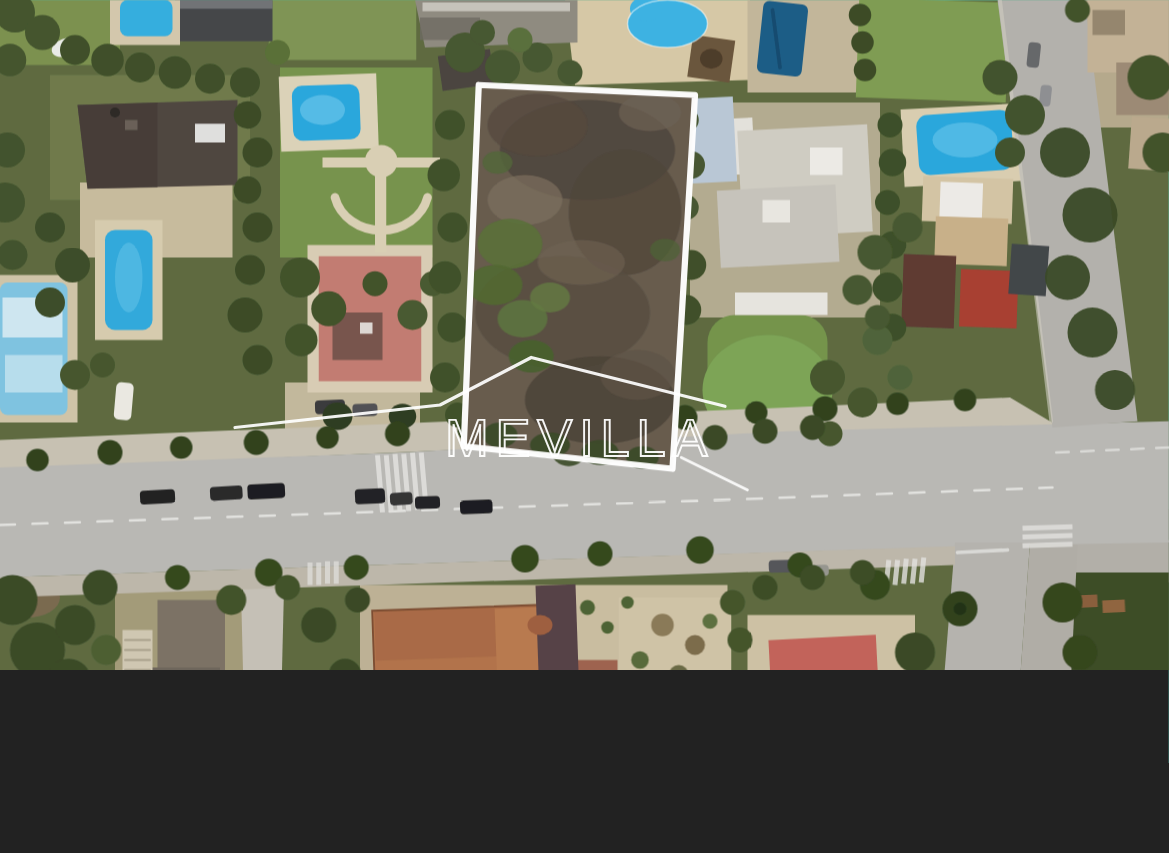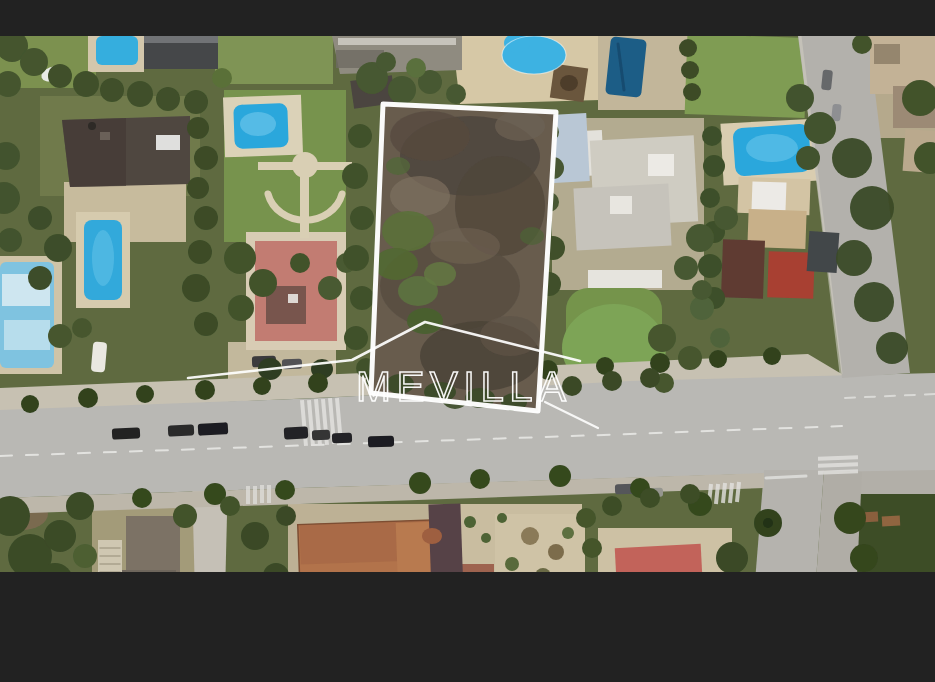--- a/index.html
+++ b/index.html
@@ -1,16 +1,16 @@
 <!DOCTYPE html>
 <html><head>
 <meta charset="utf-8">
 <style>
   html,body{margin:0;padding:0;background:#222;}
-  .stage{position:relative;width:935px;height:536px;overflow:hidden;background:#5eead4;margin-top:36px;}
+  .stage{position:relative;width:935px;height:536px;overflow:hidden;background:#5eead4;}
   .stage svg{display:block;width:935px;height:682px;}
   .plot-line{fill:none;stroke:#ffffff;stroke-width:5;stroke-linejoin:round;opacity:.97;}
   .wm-line{fill:none;stroke:#ffffff;stroke-width:2.6;stroke-linejoin:round;stroke-linecap:round;opacity:.92;}
   .wm-flourish{fill:none;stroke:#ffffff;stroke-width:2.2;stroke-linecap:round;opacity:.88;}
   .wm-text{font-family:"Liberation Sans",sans-serif;font-size:42px;font-weight:400;
            letter-spacing:6px;fill:none;stroke:#ffffff;stroke-width:1.5;opacity:.95;}
 </style>
 </head>
 <body>
 

